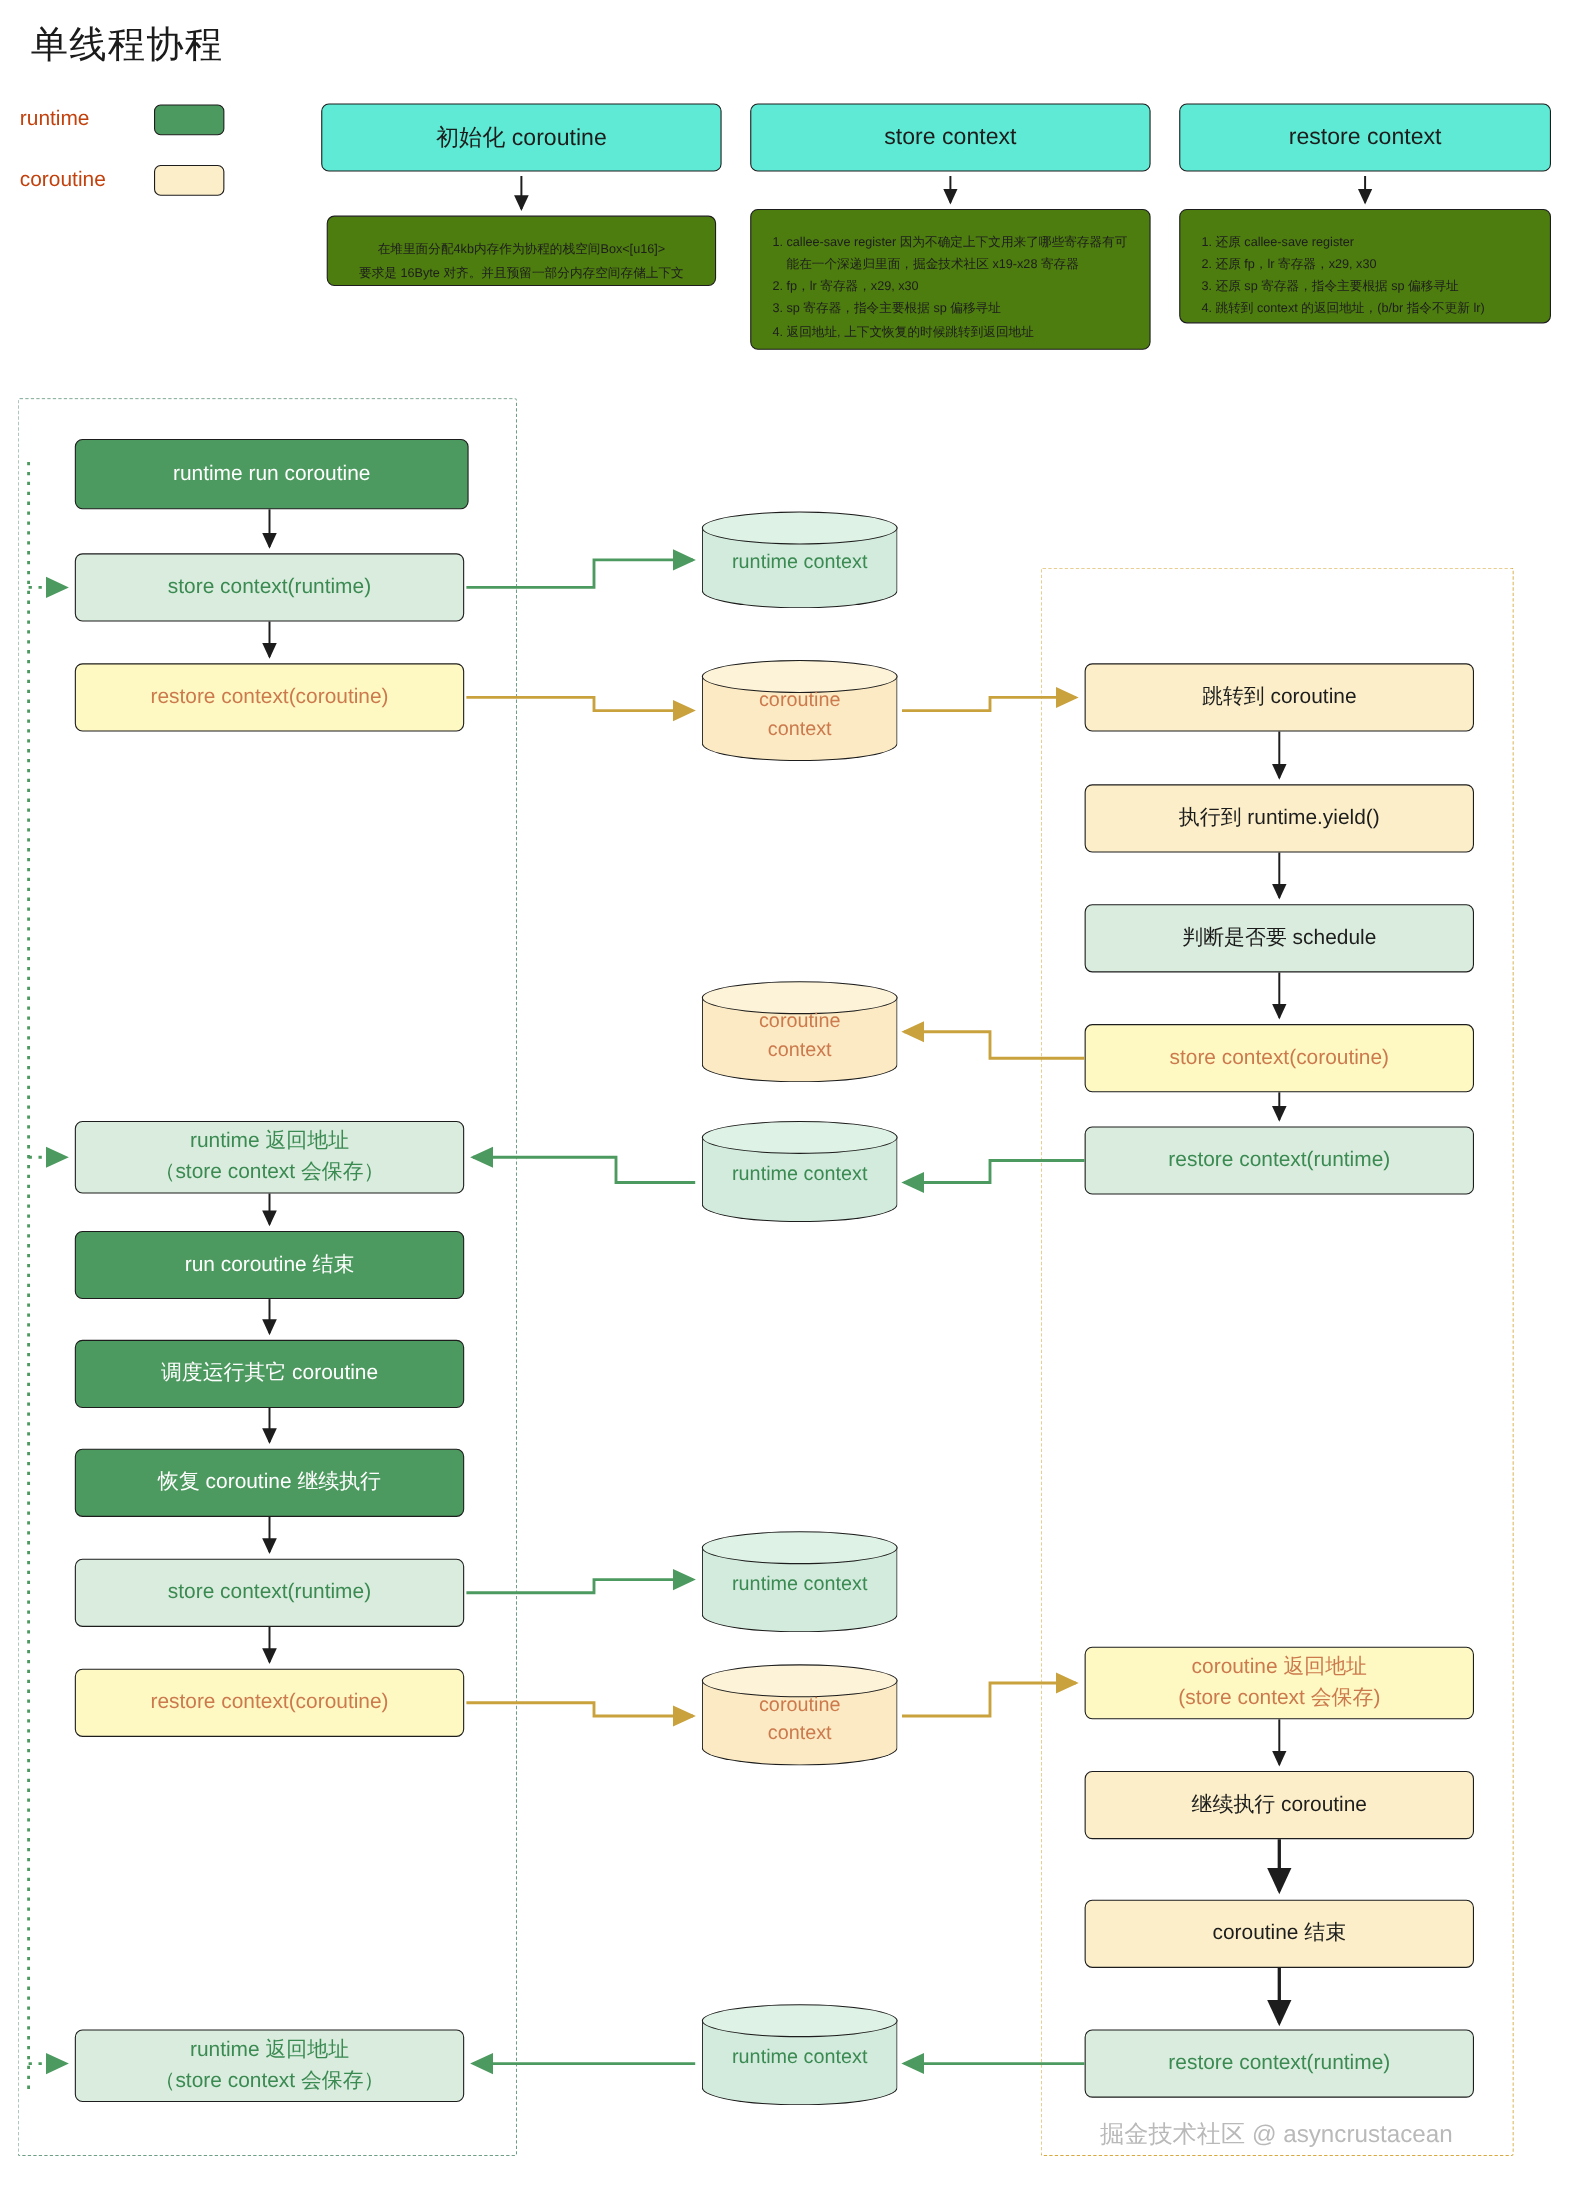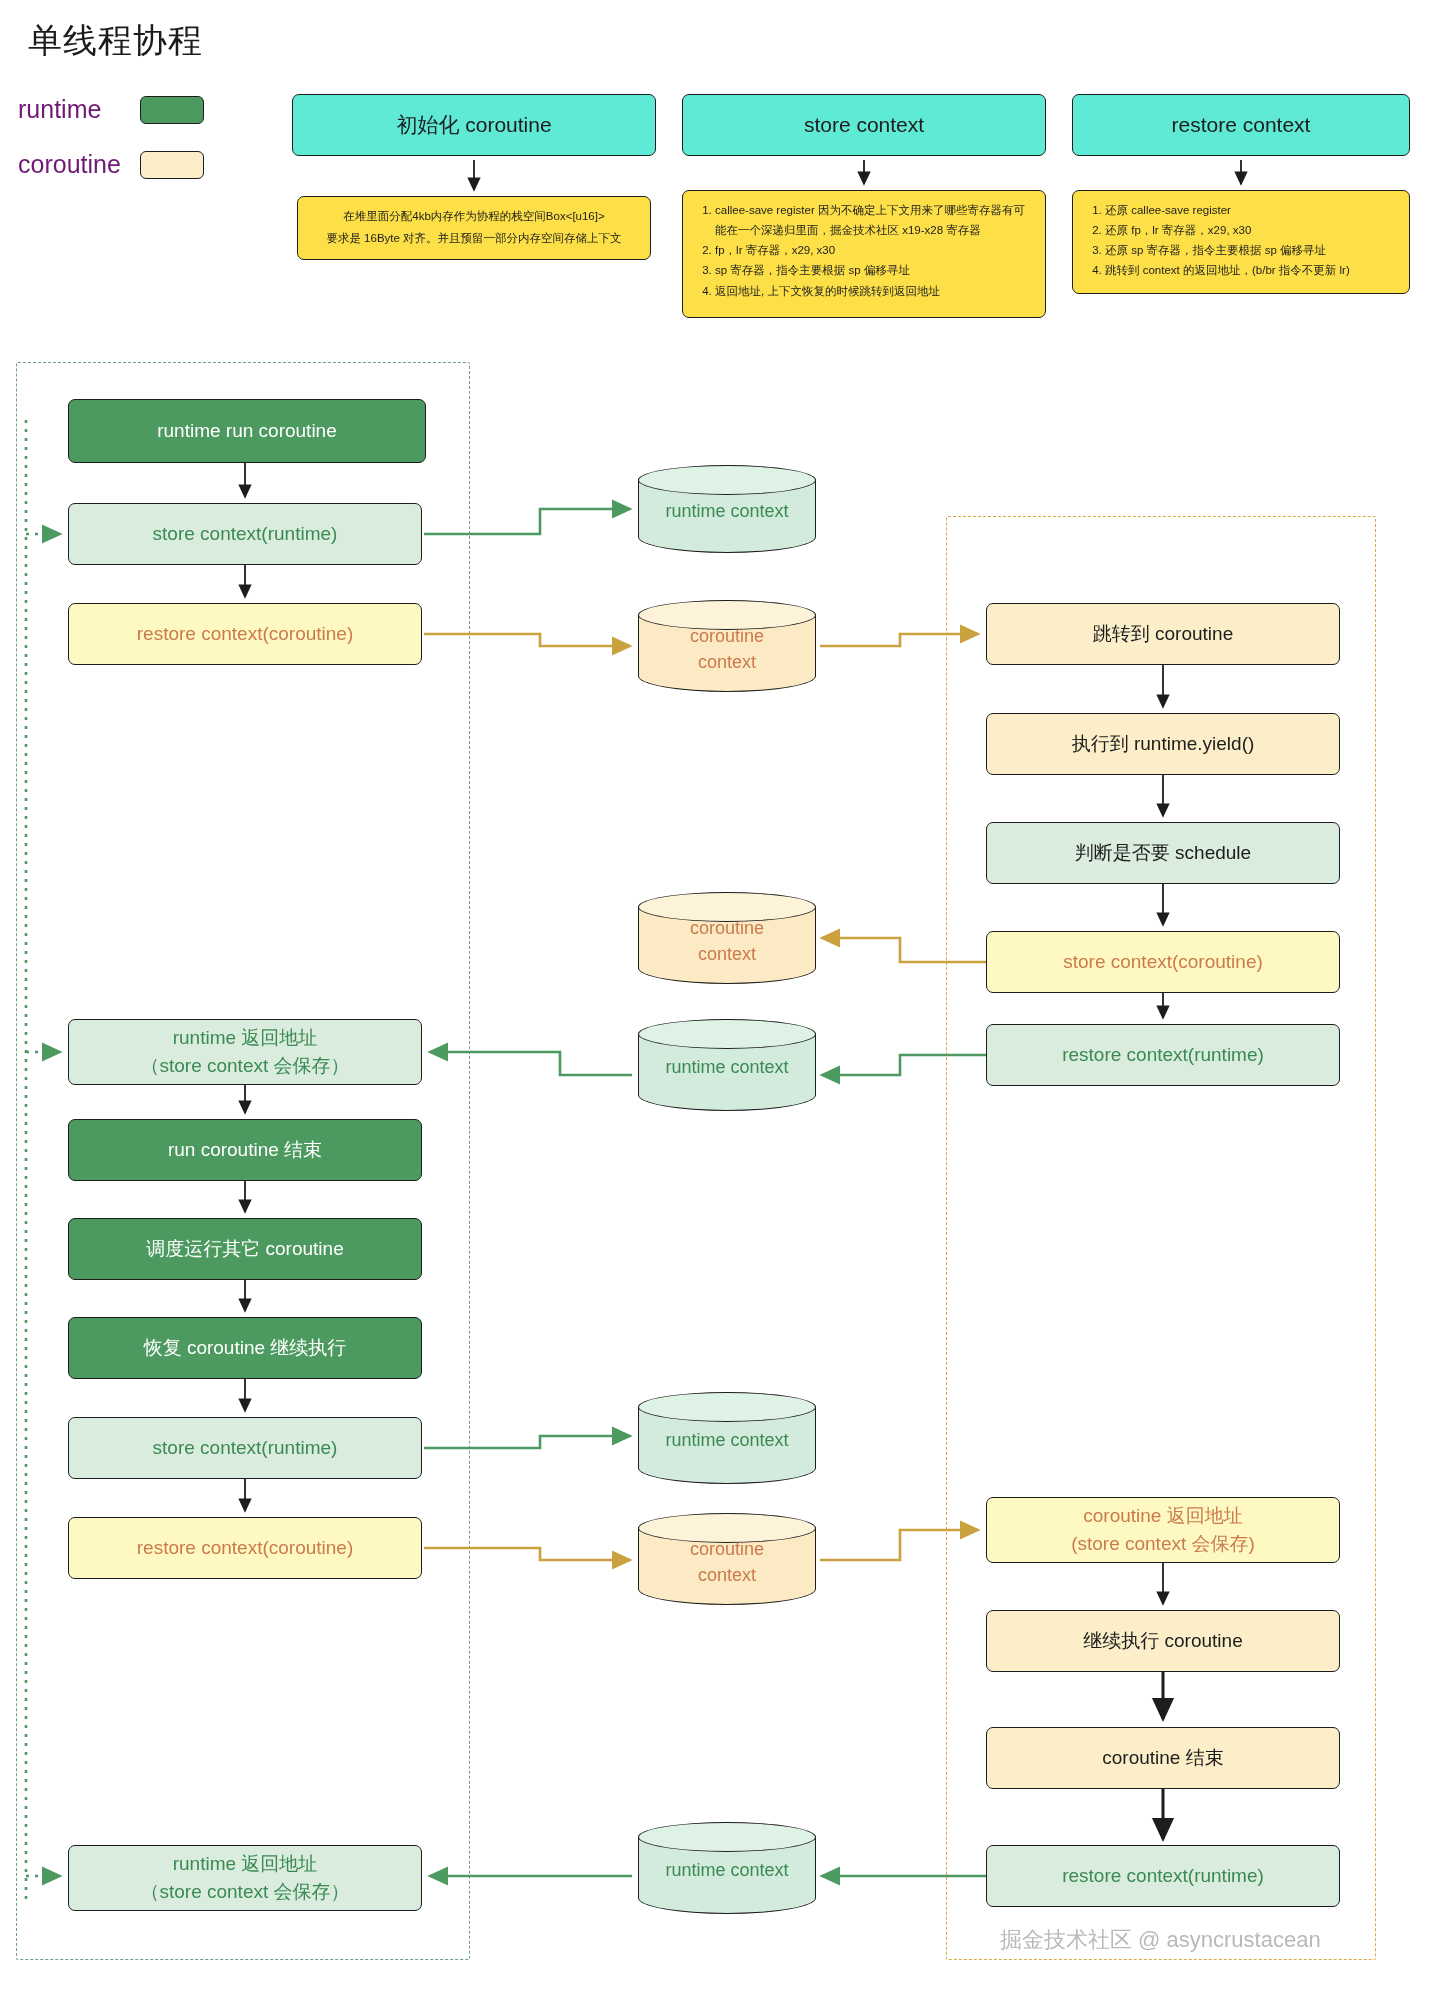--- a/index.html
+++ b/index.html
@@ -10,34 +10,34 @@
   }
   .abs{position:absolute;box-sizing:border-box;}
 
   
   #page-title{
     left:28px;top:18px;font-size:34px;letter-spacing:1px;color:#1b1b1b;
   }
   .legend-row{display:flex;align-items:center;gap:14px;}
   #legend-runtime{left:18px;top:95px;}
   #legend-coroutine{left:18px;top:150px;}
-  .legend-label{font-size:25px;color:#701a75;width:108px;}
+  .legend-label{font-size:19px;color:#c2410c;width:108px;}
   .legend-swatch{width:62px;height:26px;border-radius:6px;border:1.6px solid #1d1d1d;}
   .sw-runtime{background:#4c9a5f;}
   .sw-coroutine{background:#fbeec8;}
 
   
   .hdr-box{
     border:1.6px solid #1d1d1d;border-radius:7px;background:#5eead4;
     display:flex;align-items:center;justify-content:center;
     font-size:21px;color:#1d1d1d;
   }
   .desc-box{
-    border:1.6px solid #1d1d1d;border-radius:7px;background:#fde047;
-    font-size:11.5px;line-height:1.75;color:#1d1d1d;padding:9px 14px;
+    border:1.6px solid #1d1d1d;border-radius:7px;background:#4d7c0f;
+    font-size:11.5px;line-height:1.75;color:#1d1d1d;padding:20px 14px;
   }
   .desc-box ol{margin:0;padding-left:18px;}
   .desc-box ol li{margin:0;}
   .desc-center{text-align:center;line-height:1.9;}
 
   
   .node{
     border:1.7px solid #1d1d1d;border-radius:7px;
     display:flex;align-items:center;justify-content:center;text-align:center;
     font-size:19px;line-height:1.45;padding:4px 8px;

